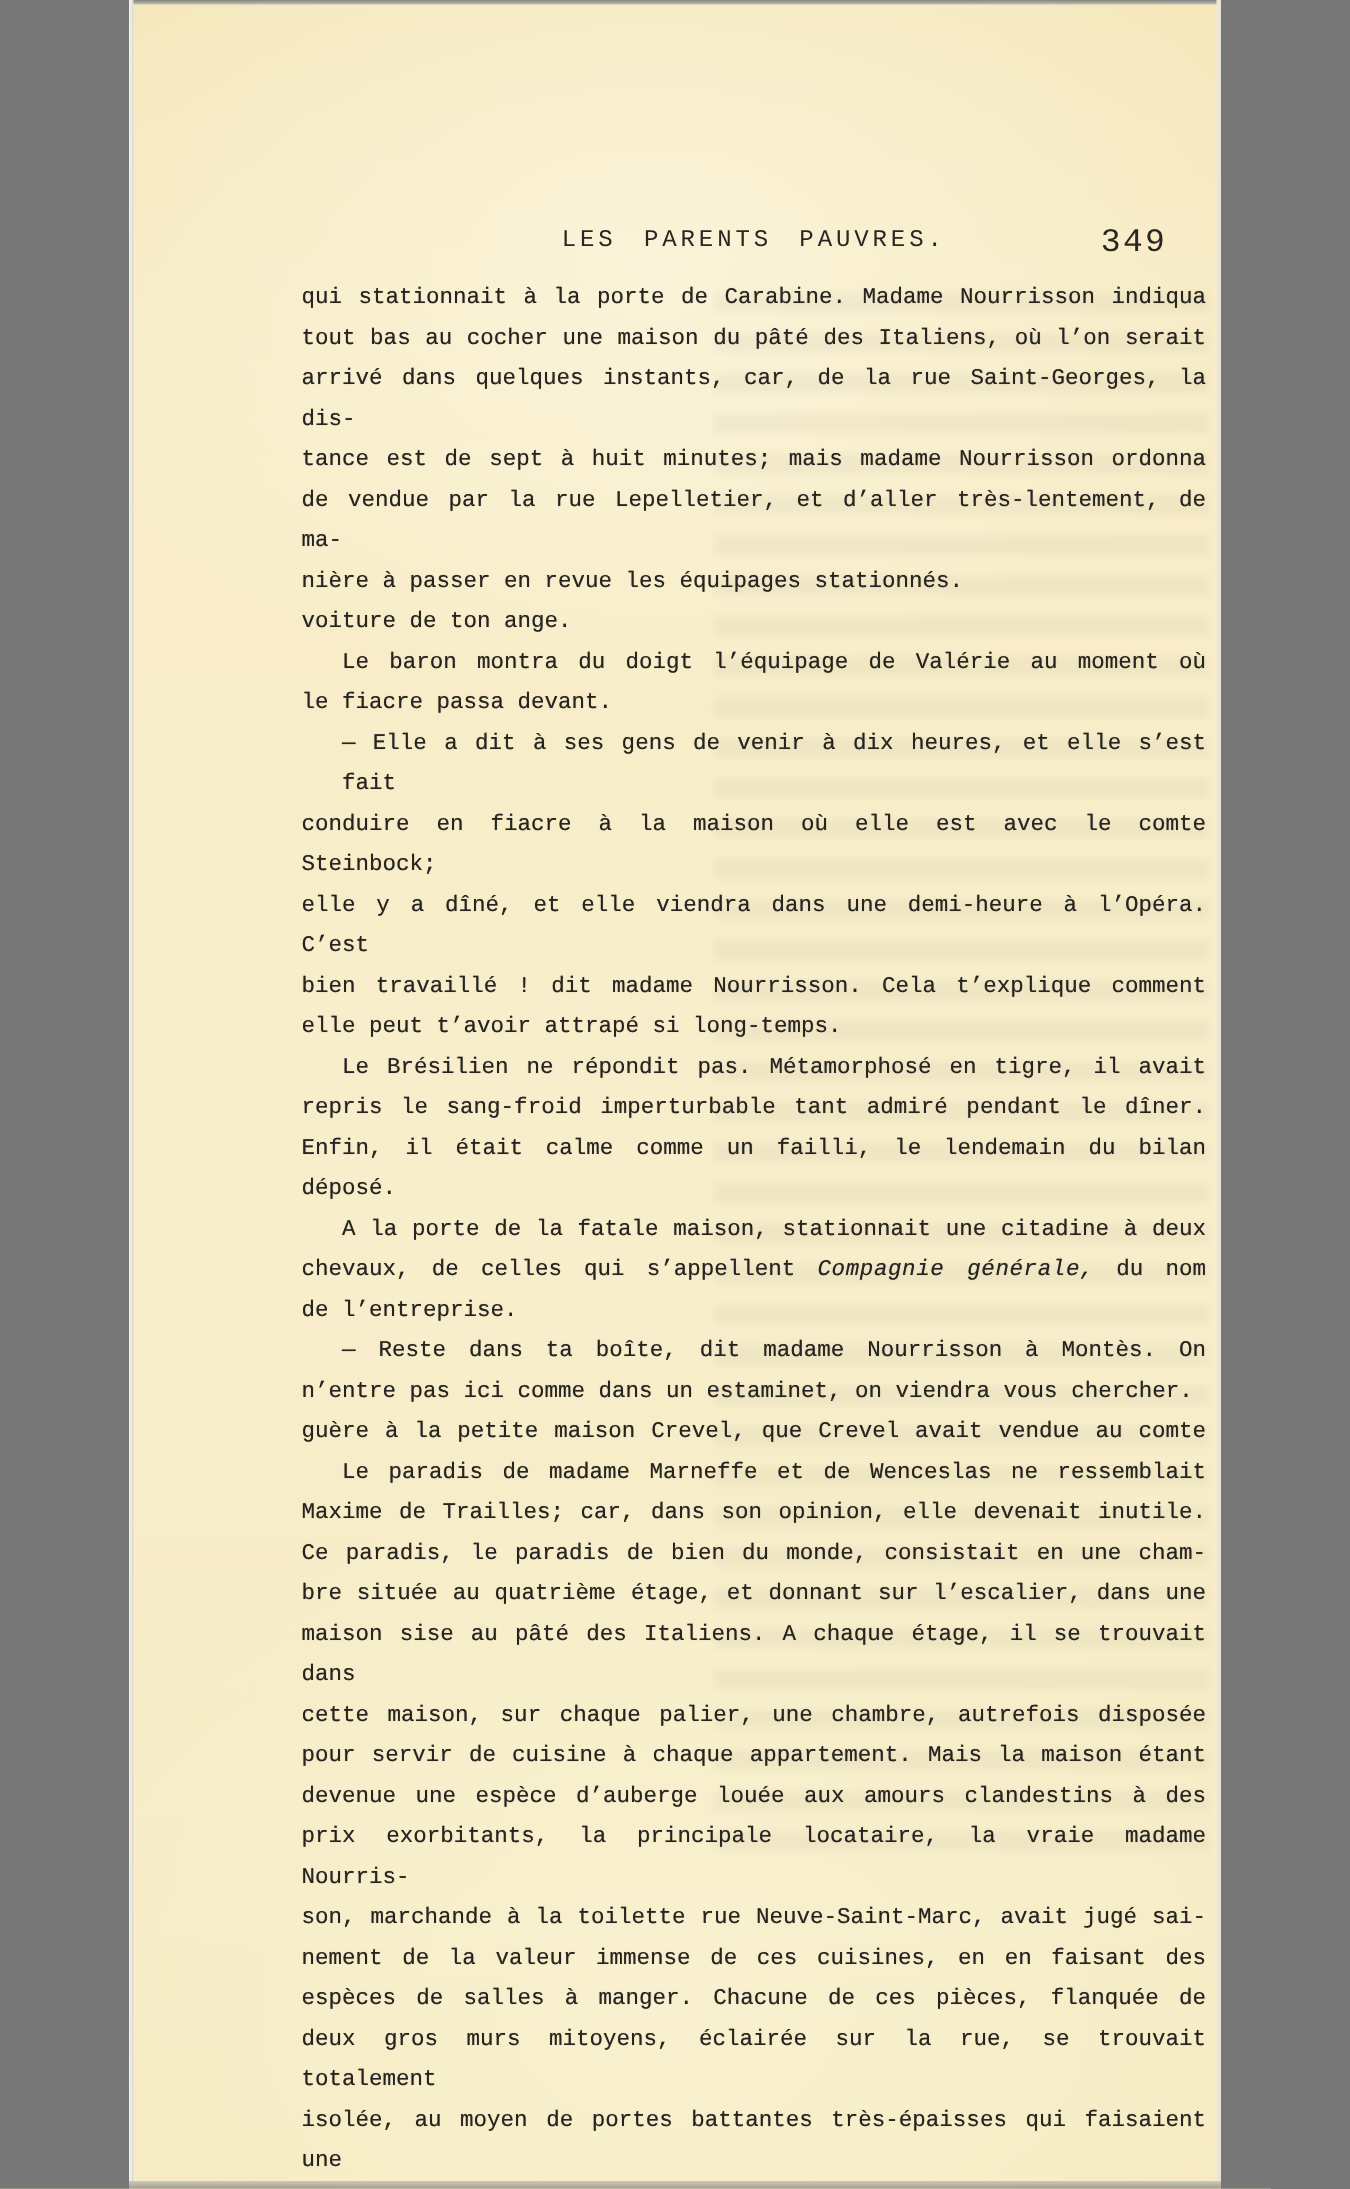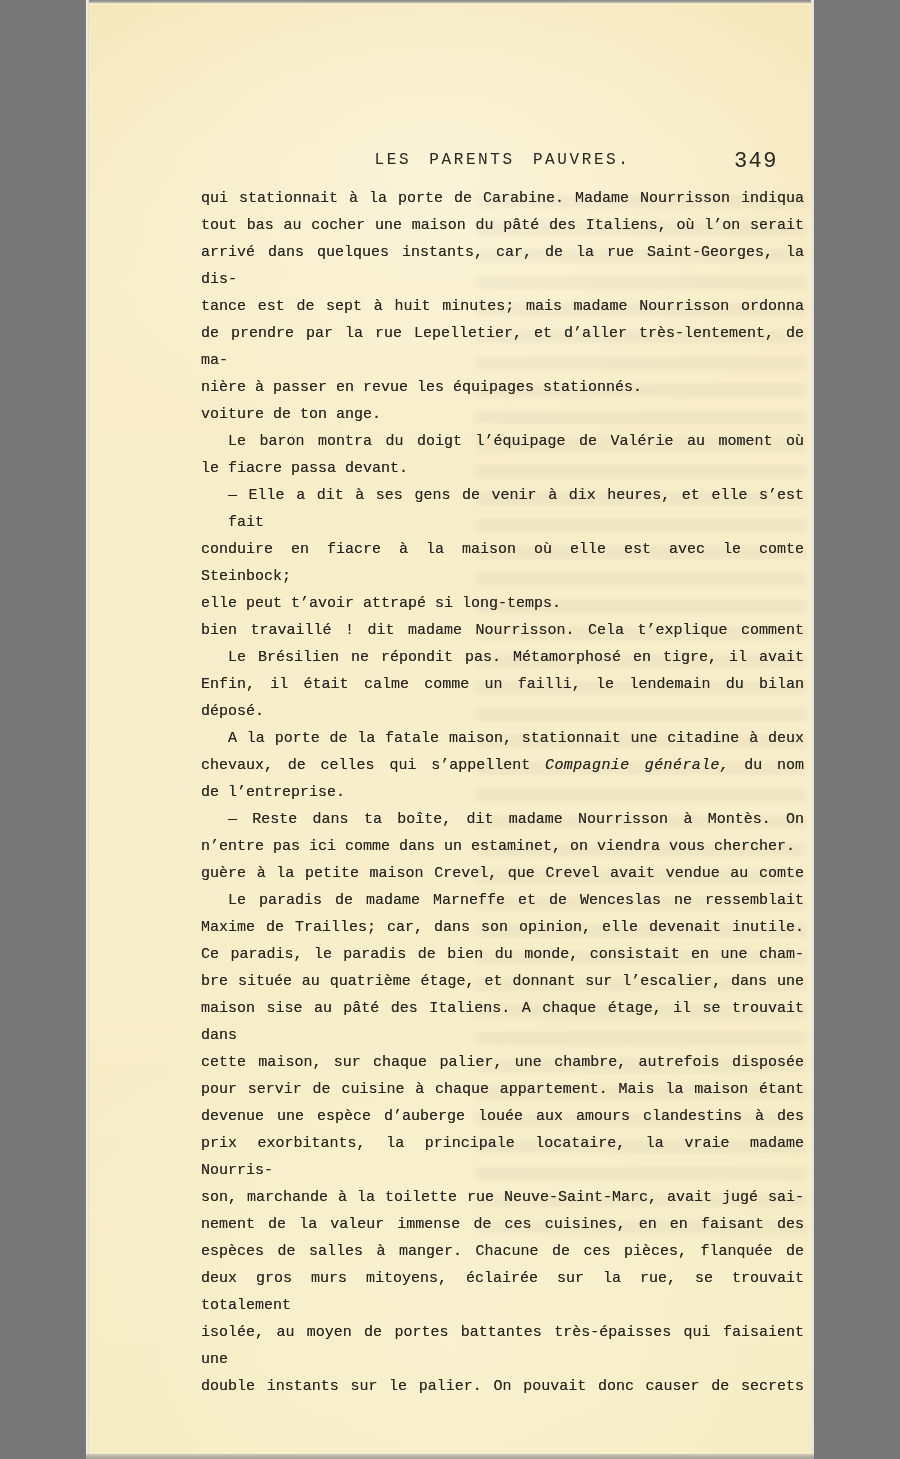--- a/index.html
+++ b/index.html
@@ -67,30 +67,32 @@
   <div class="header">
     <span class="running-title">LES PARENTS PAUVRES.</span>
     <span class="page-number">349</span>
   </div>
 
   <div class="body-text">
     <div class="line">qui stationnait à la porte de Carabine. Madame Nourrisson indiqua</div>
     <div class="line">tout bas au cocher une maison du pâté des Italiens, où l’on serait</div>
     <div class="line">arrivé dans quelques instants, car, de la rue Saint-Georges, la dis-</div>
     <div class="line">tance est de sept à huit minutes; mais madame Nourrisson ordonna</div>
-    <div class="line">de prendre par la rue Lepelletier, et d’aller très-lentement, de ma-</div>
+    <div class="line">de vendue par la rue Lepelletier, et d’aller très-lentement, de ma-</div>
     <div class="line end">nière à passer en revue les équipages stationnés.</div>
     <div class="line end">voiture de ton ange.</div>
     <div class="line ind">Le baron montra du doigt l’équipage de Valérie au moment où</div>
     <div class="line end">le fiacre passa devant.</div>
     <div class="line ind">— Elle a dit à ses gens de venir à dix heures, et elle s’est fait</div>
     <div class="line">conduire en fiacre à la maison où elle est avec le comte Steinbock;</div>
+    <div class="line">elle y a dîné, et elle viendra dans une demi-heure à l’Opéra. C’est</div>
+    <div class="line">bien travaillé ! dit madame Nourrisson. Cela t’explique comment</div>
     <div class="line end">elle peut t’avoir attrapé si long-temps.</div>
-    <div class="line">bien travaillé ! dit madame Nourrisson. Cela t’explique comment</div>
     <div class="line ind">Le Brésilien ne répondit pas. Métamorphosé en tigre, il avait</div>
+    <div class="line">repris le sang-froid imperturbable tant admiré pendant le dîner.</div>
     <div class="line end">Enfin, il était calme comme un failli, le lendemain du bilan déposé.</div>
     <div class="line ind">A la porte de la fatale maison, stationnait une citadine à deux</div>
     <div class="line"><span>chevaux, de celles qui s’appellent </span><i>Compagnie générale,</i><span> du nom</span></div>
     <div class="line end">de l’entreprise.</div>
     <div class="line ind">— Reste dans ta boîte, dit madame Nourrisson à Montès. On</div>
     <div class="line end">n’entre pas ici comme dans un estaminet, on viendra vous chercher.</div>
     <div class="line">guère à la petite maison Crevel, que Crevel avait vendue au comte</div>
     <div class="line ind">Le paradis de madame Marneffe et de Wenceslas ne ressemblait</div>
     <div class="line">Maxime de Trailles; car, dans son opinion, elle devenait inutile.</div>
     <div class="line">Ce paradis, le paradis de bien du monde, consistait en une cham-</div>

